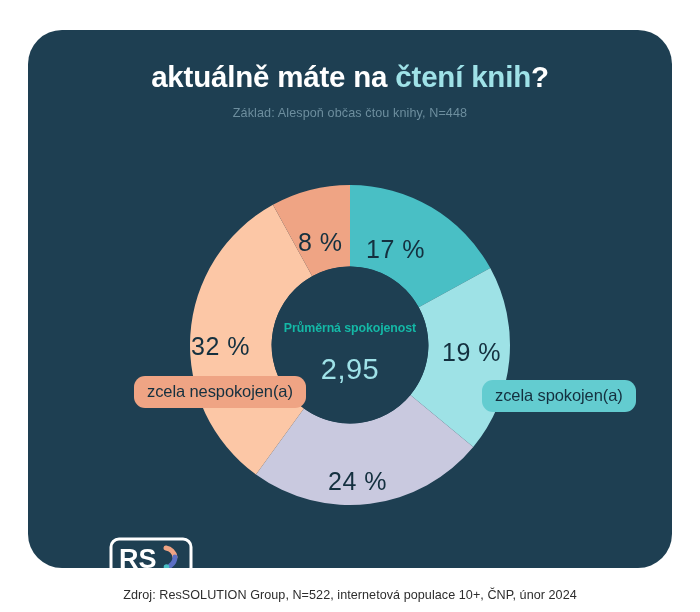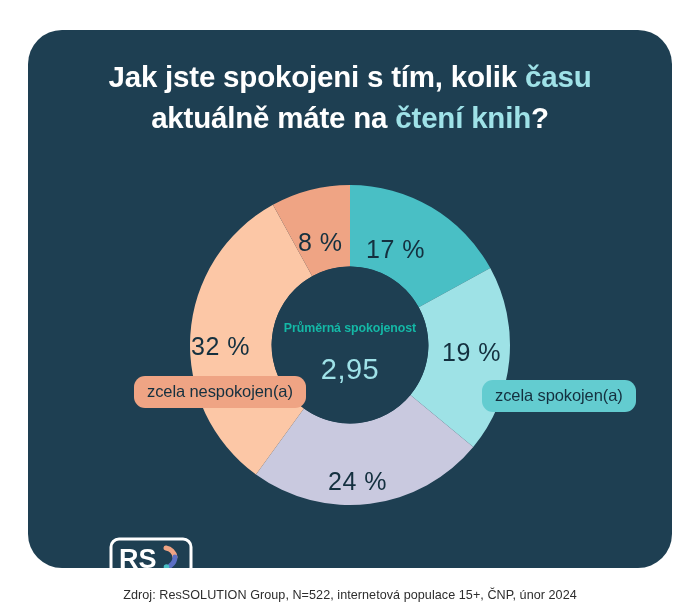--- a/index.html
+++ b/index.html
@@ -147,22 +147,22 @@
   }
 </style>
 </head>
 <body>
 
 <div id="infographic">
 
   <div class="panel">
 
     <div class="title-wrap">
-      <div class="title-line"><span>Jak jste spokojeni s tím, kolik </span><span class="title-accent">času</span></div>
       <div class="title-line"><span>aktuálně máte na </span><span class="title-accent">čtení knih</span><span>?</span></div>
+      <div class="subtitle">Základ: Alespoň občas čtou knihy, N=448</div>
     </div>
 
     <div class="chart-area">
 
       <svg class="donut-svg" width="380" height="330" viewBox="0 0 380 330">
         <g transform="translate(190,165)">
 
           <path fill="#49bfc5" d="M 0,-160 A 160,160 0 0 1 140.27,-76.92 L 68.73,-37.69 A 78.4,78.4 0 0 0 0,-78.4 Z"></path>
 
           <path fill="#9ee2e6" d="M 140.27,-76.92 A 160,160 0 0 1 123.26,102.06 L 60.40,50.01 A 78.4,78.4 0 0 0 68.73,-37.69 Z"></path>
@@ -197,15 +197,15 @@
     <svg class="logo" viewBox="0 0 84 40">
       <rect x="2" y="2" width="80" height="36" rx="8" ry="8" fill="none" stroke="#ffffff" stroke-width="3"></rect>
       <text x="10" y="31" font-family="'Liberation Sans', sans-serif" font-size="27" font-weight="bold" fill="#ffffff">RS</text>
       <path d="M 57,11 A 11,11 0 0 1 66,20" fill="none" stroke="#efa484" stroke-width="5" stroke-linecap="round"></path>
       <path d="M 66,20 A 11,11 0 0 1 61.5,28.6" fill="none" stroke="#5b6fc4" stroke-width="5" stroke-linecap="round"></path>
       <circle cx="57.5" cy="30" r="2.8" fill="#49bfc5"></circle>
     </svg>
 
   </div>
 
-  <div class="source">Zdroj: ResSOLUTION Group, N=522, internetová populace 15+, ČNP, únor 2024</div>
+  <div class="source">Zdroj: ResSOLUTION Group, N=522, internetová populace 10+, ČNP, únor 2024</div>
 
 </div>
 
 </body></html>

